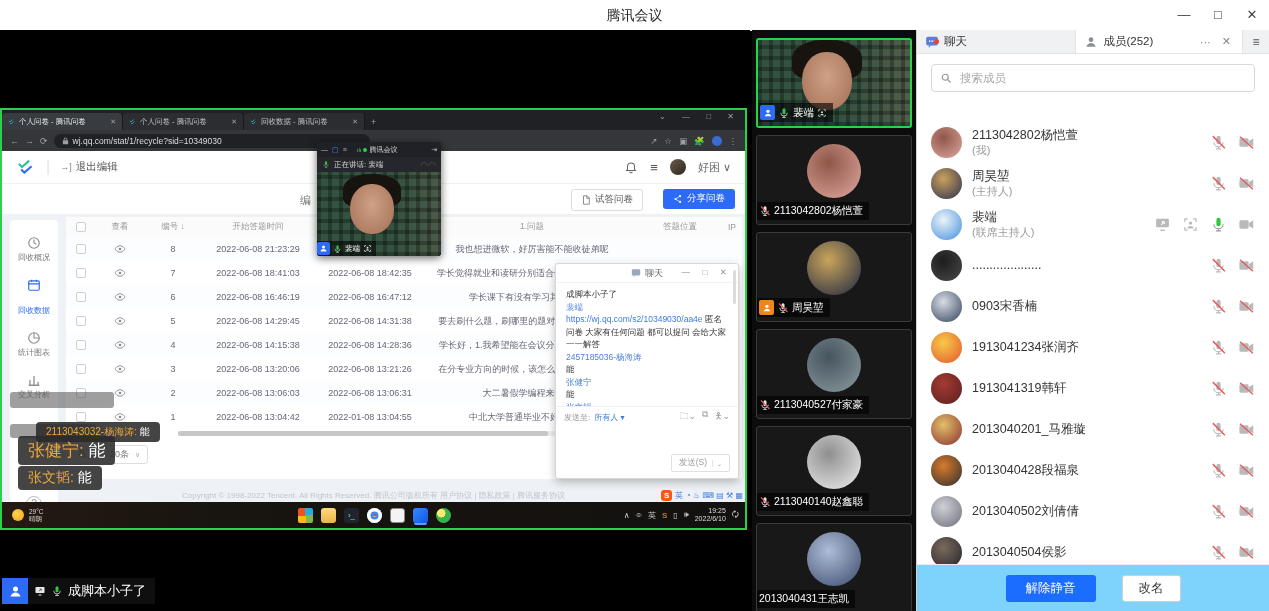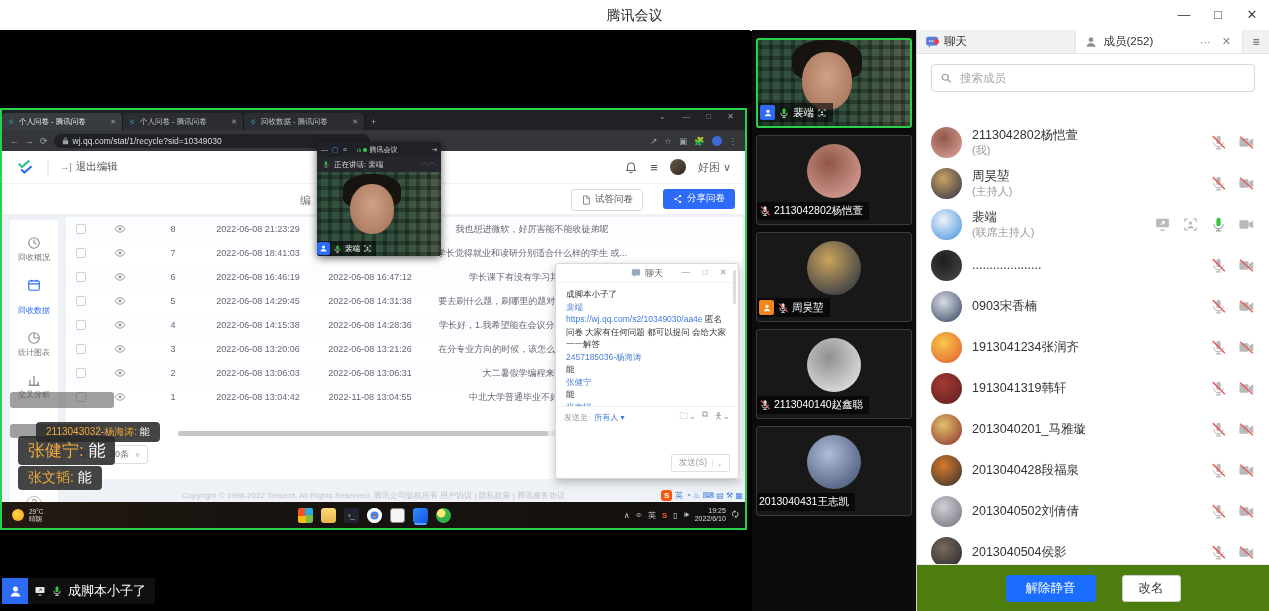--- a/index.html
+++ b/index.html
@@ -141,21 +141,21 @@
   .searchbox{height:26px;border:1px solid #d8d8d8;border-radius:4px;display:flex;align-items:center;padding:0 8px;gap:6px;}
   .searchbox input{border:none;outline:none;flex:1;font-size:11.5px;color:#333;font-family:inherit;}
   .searchbox input::placeholder{color:#a9a9a9;}
   #memberlist{position:absolute;top:92px;bottom:46px;left:0;right:0;overflow:hidden;}
   .m-row{display:flex;align-items:center;padding:5px 14px;gap:10px;cursor:pointer;}
   .m-avatar{width:31px;height:31px;border-radius:50%;flex:none;}
   .m-text{display:flex;flex-direction:column;line-height:15px;}
   .m-name{font-size:12.5px;color:#333;}
   .m-role{font-size:11px;color:#999;}
   .m-icons{margin-left:auto;display:flex;gap:11px;align-items:center;}
-  #panelfoot{position:absolute;left:0;bottom:0;width:100%;height:46px;background:#4d7c0f;border-top:1px solid #ececec;display:flex;align-items:center;justify-content:center;gap:26px;}
+  #panelfoot{position:absolute;left:0;bottom:0;width:100%;height:46px;background:#7dd3fc;border-top:1px solid #ececec;display:flex;align-items:center;justify-content:center;gap:26px;}
   .btn-unmute{background:#1a6dff;color:#fff;border:none;border-radius:3px;font-size:12.5px;padding:5px 20px;cursor:pointer;font-family:inherit;}
   .btn-rename{background:#fff;color:#333;border:1px solid #cfcfcf;border-radius:3px;font-size:12.5px;padding:4px 16px;cursor:pointer;font-family:inherit;}
 </style>
 </head>
 <body>
 
 <div id="root">
 
   <div id="titlebar" class="abs">
     <div class="t">腾讯会议</div>
@@ -302,20 +302,32 @@
                   <svg viewBox="0 0 24 24" stroke="#8a8f98" stroke-width="2.2" fill="none">
                     <path d="M5 20V12M12 20V5M19 20v-5M3 21h18"></path>
                   </svg>
                 </span>
                 <span>交叉分析</span>
               </div></div>
           <div class="sside-help"><span>?</span></div>
         </div>
 
         <div class="maincard">
+          <div class="t-head" id="thead">
+              <span class="c-chk">
+                <span class="chk"></span>
+              </span>
+   <span class="c-eye">查看</span>
+   <span class="c-no">编号 ↓</span>
+   <span class="c-t1">开始答题时间</span>
+   <span class="c-t2">结束答题时间</span>
+   <span class="c-q">1.问题</span>
+   <span class="c-loc">答题位置</span>
+   <span class="c-ip">IP</span>
+            </div>
           <div id="tbody">
               <div class="t-row">
      <span class="c-chk">
                   <span class="chk"></span>
                 </span>
      <span class="c-eye">
                   <span class="ic ic12">
                     <svg viewBox="0 0 24 24" fill="none" stroke="#8a8a8a" stroke-width="1.8">
                       <path d="M2 12s4-6.5 10-6.5S22 12 22 12s-4 6.5-10 6.5S2 12 2 12z"></path>
                       <circle cx="12" cy="12" r="2.6" fill="#8a8a8a" stroke="none"></circle>
@@ -450,21 +462,21 @@
      <span class="c-eye">
                   <span class="ic ic12">
                     <svg viewBox="0 0 24 24" fill="none" stroke="#8a8a8a" stroke-width="1.8">
                       <path d="M2 12s4-6.5 10-6.5S22 12 22 12s-4 6.5-10 6.5S2 12 2 12z"></path>
                       <circle cx="12" cy="12" r="2.6" fill="#8a8a8a" stroke="none"></circle>
                     </svg>
                   </span>
                 </span>
      <span class="c-no">1</span>
      <span class="c-t1">2022-06-08 13:04:42</span>
-     <span class="c-t2">2022-11-08 13:04:55</span>
+     <span class="c-t2">2022-01-08 13:04:55</span>
      <span class="c-q">中北大学普通毕业不好找工作吧</span>
      <span class="c-loc"></span>
      <span class="c-ip"><span class="ic ic10"><svg viewBox="0 0 24 24" fill="none" stroke="#9a9a9a" stroke-width="1.8">
                       <rect x="3" y="5" width="14" height="16" rx="2"></rect>
                       <path d="M14 3l7 7-8 1z" fill="#9a9a9a" stroke="none"></path>
                     </svg></span></span>
    </div>
             </div>
           <div class="hscroll">
               <div class="thumb"></div>
@@ -717,20 +729,34 @@
               <rect x="9" y="2.5" width="6" height="12" rx="3" fill="#e6e6e6"></rect>
               <path d="M5.5 11.5a6.5 6.5 0 0 0 13 0" fill="none" stroke="#e6e6e6" stroke-width="1.6"></path>
               <path d="M12 18v3M8.5 21h7" stroke="#e6e6e6" stroke-width="1.6"></path>
               <path d="M4 3l17 17" stroke="#e65b5b" stroke-width="2.2"></path>
             </svg>
           </span>
           <span>周昊堃</span>
         </span>
     </div>
       <div class="thumb-cell ">
+      <span class="th-avatar" style="background:radial-gradient(circle at 40% 35%,#45555e,#8d9aa0)"></span>
+      <span class="th-badge">
+          <span class="ic ic12">
+            <svg viewBox="0 0 24 24">
+              <rect x="9" y="2.5" width="6" height="12" rx="3" fill="#e6e6e6"></rect>
+              <path d="M5.5 11.5a6.5 6.5 0 0 0 13 0" fill="none" stroke="#e6e6e6" stroke-width="1.6"></path>
+              <path d="M12 18v3M8.5 21h7" stroke="#e6e6e6" stroke-width="1.6"></path>
+              <path d="M4 3l17 17" stroke="#e65b5b" stroke-width="2.2"></path>
+            </svg>
+          </span>
+          <span>2113040527付家豪</span>
+        </span>
+    </div>
+      <div class="thumb-cell ">
       <span class="th-avatar" style="background:radial-gradient(circle at 40% 35%,#8f8f8f,#efefef)"></span>
       <span class="th-badge">
           <span class="ic ic12">
             <svg viewBox="0 0 24 24">
               <rect x="9" y="2.5" width="6" height="12" rx="3" fill="#e6e6e6"></rect>
               <path d="M5.5 11.5a6.5 6.5 0 0 0 13 0" fill="none" stroke="#e6e6e6" stroke-width="1.6"></path>
               <path d="M12 18v3M8.5 21h7" stroke="#e6e6e6" stroke-width="1.6"></path>
               <path d="M4 3l17 17" stroke="#e65b5b" stroke-width="2.2"></path>
             </svg>
           </span>

